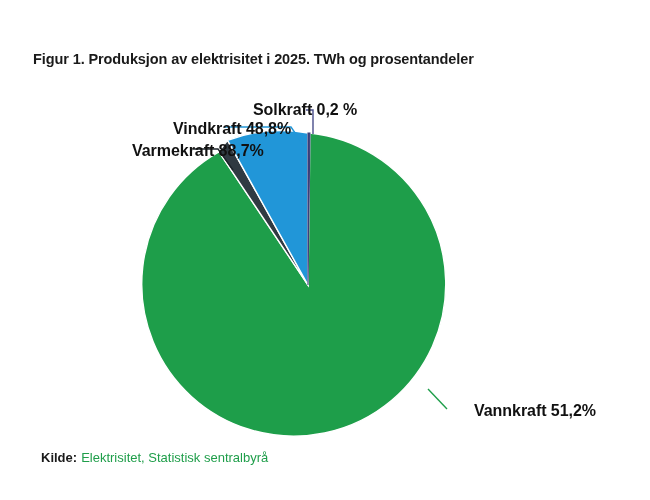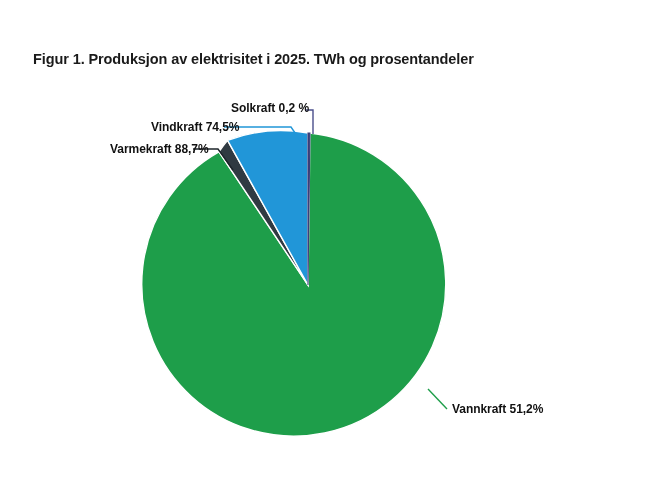--- a/index.html
+++ b/index.html
@@ -30,25 +30,26 @@
     letter-spacing: -0.1px;
     white-space: nowrap;
   }
   #pie-svg {
     position: absolute;
     left: 0;
     top: 0;
   }
   .slice-label {
     position: absolute;
-    font-size: 12px;
+    font-size: 16px;
     font-weight: bold;
     color: #111111;
     white-space: nowrap;
     letter-spacing: -0.05px;
+    margin-left: 22px;
   }
   #label-solkraft   { left: 231px; top: 101px; }
   #label-vindkraft  { left: 151px; top: 120px; }
   #label-varmekraft { left: 110px; top: 142px; }
   #label-vannkraft  { left: 452px; top: 402px; }
 
   #source-line {
     position: absolute;
     left: 41px;
     top: 450px;
@@ -99,20 +100,23 @@
 
     <polyline points="224,127 291,127 304,146" fill="none" stroke="#2196d8" stroke-width="1.4"></polyline>
 
     <polyline points="193,149 218,149 233,170" fill="none" stroke="#1d242a" stroke-width="1.4"></polyline>
 
     <polyline points="447,409 428,389" fill="none" stroke="#1e9e4a" stroke-width="1.4"></polyline>
   </svg>
 
   <div class="slice-label" id="label-solkraft">Solkraft 0,2 %</div>
 
-  <div class="slice-label" id="label-vindkraft">Vindkraft 74,5%</div>
+  <div class="slice-label" id="label-vindkraft">Vindkraft 48,8%</div>
 
   <div class="slice-label" id="label-varmekraft">Varmekraft 88,7%</div>
 
   <div class="slice-label" id="label-vannkraft">Vannkraft 51,2%</div>
 
+  <div id="source-line">
+    <span id="source-label">Kilde:</span><a id="source-link" href="#">Elektrisitet, Statistisk sentralbyrå</a>
+  </div>
 
 </div>
 
 </body></html>

